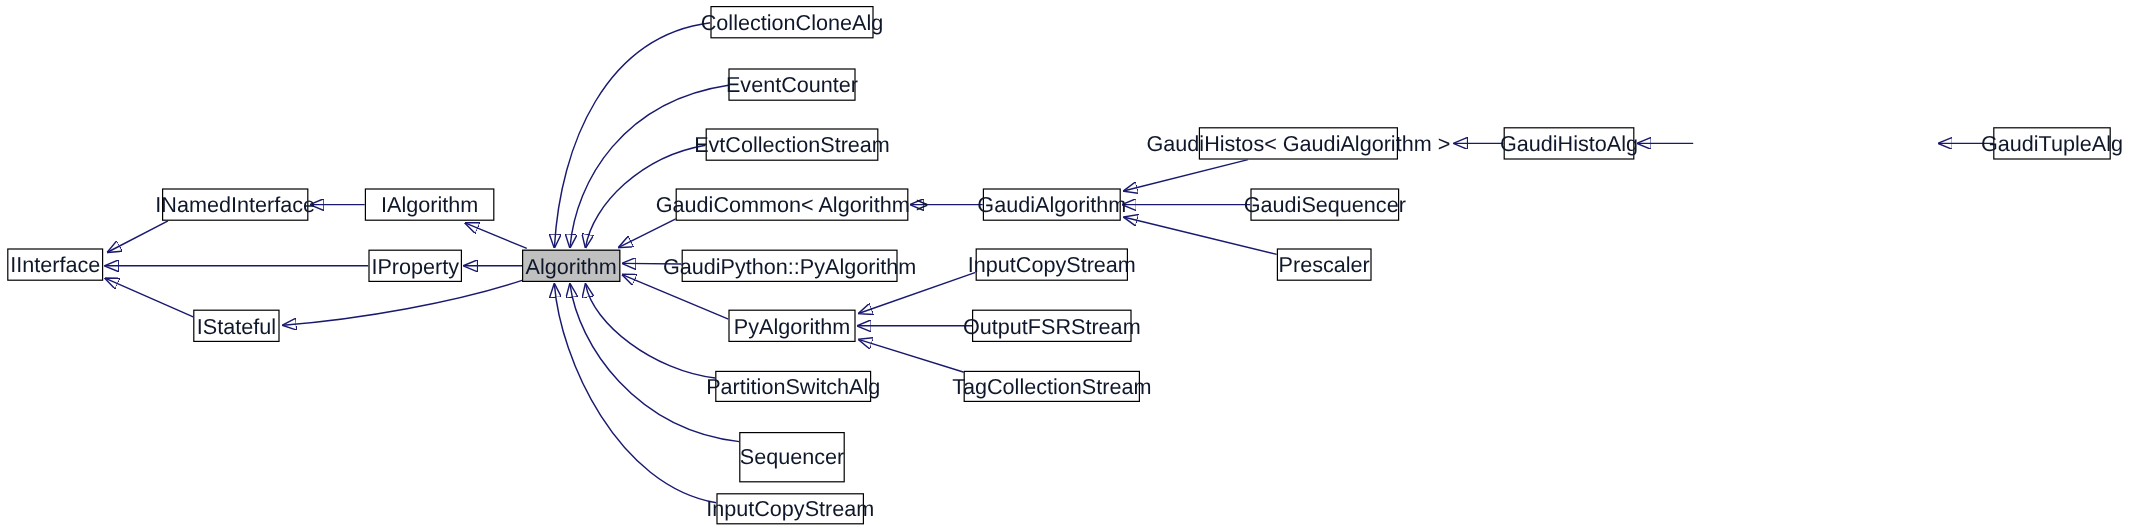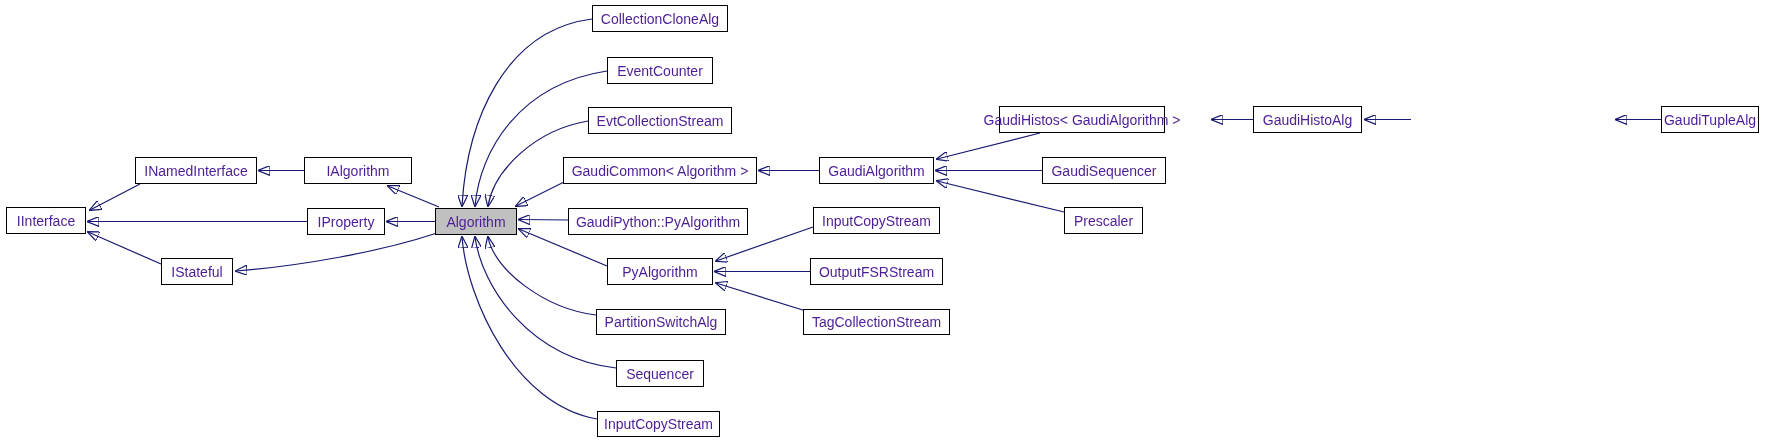--- a/index.html
+++ b/index.html
@@ -19,22 +19,22 @@
   #edge-layer path {
     fill: none;
     stroke: #191970;
     stroke-width: 1.2;
   }
   .node {
     position: absolute;
     box-sizing: border-box;
     border: 1px solid #000000;
     background: #ffffff;
-    color: #4c1d95;
-    font-size: 14px;
+    color: #0f172a;
+    font-size: 18px;
     line-height: 1;
     display: flex;
     align-items: center;
     justify-content: center;
     white-space: nowrap;
     cursor: pointer;
   }
   .node.selected {
     background: #c0c0c0;
     cursor: default;
@@ -86,21 +86,21 @@
   <div class="node" style="left:307px; top:208px; width:78px;  height:27px">IProperty</div>
   <div class="node" style="left:161px; top:258px; width:72px;  height:27px">IStateful</div>
   <div class="node selected" style="left:435px; top:208px; width:82px; height:27px">Algorithm</div>
   <div class="node" style="left:592px; top:5px;   width:136px; height:27px">CollectionCloneAlg</div>
   <div class="node" style="left:607px; top:57px;  width:106px; height:27px">EventCounter</div>
   <div class="node" style="left:588px; top:107px; width:144px; height:27px">EvtCollectionStream</div>
   <div class="node" style="left:563px; top:157px; width:194px; height:27px">GaudiCommon&lt; Algorithm &gt;</div>
   <div class="node" style="left:568px; top:208px; width:180px; height:27px">GaudiPython::PyAlgorithm</div>
   <div class="node" style="left:607px; top:258px; width:106px; height:27px">PyAlgorithm</div>
   <div class="node" style="left:596px; top:309px; width:130px; height:26px">PartitionSwitchAlg</div>
-  <div class="node" style="left:616px; top:360px; width:88px;  height:27px">Sequencer</div>
+  <div class="node" style="left:616px; top:360px; width:88px;  height:42px">Sequencer</div>
   <div class="node" style="left:597px; top:411px; width:123px; height:26px">InputCopyStream</div>
   <div class="node" style="left:819px; top:157px; width:115px; height:27px">GaudiAlgorithm</div>
   <div class="node" style="left:813px; top:207px; width:127px; height:27px">InputCopyStream</div>
   <div class="node" style="left:810px; top:258px; width:133px; height:27px">OutputFSRStream</div>
   <div class="node" style="left:803px; top:309px; width:147px; height:26px">TagCollectionStream</div>
   <div class="node" style="left:999px; top:106px; width:166px; height:27px">GaudiHistos&lt; GaudiAlgorithm &gt;</div>
   <div class="node" style="left:1042px;top:157px; width:124px; height:27px">GaudiSequencer</div>
   <div class="node" style="left:1064px;top:207px; width:79px;  height:27px">Prescaler</div>
   <div class="node" style="left:1253px;top:106px; width:109px; height:27px">GaudiHistoAlg</div>
   <div class="node" style="left:1661px;top:106px; width:98px;  height:27px">GaudiTupleAlg</div>

